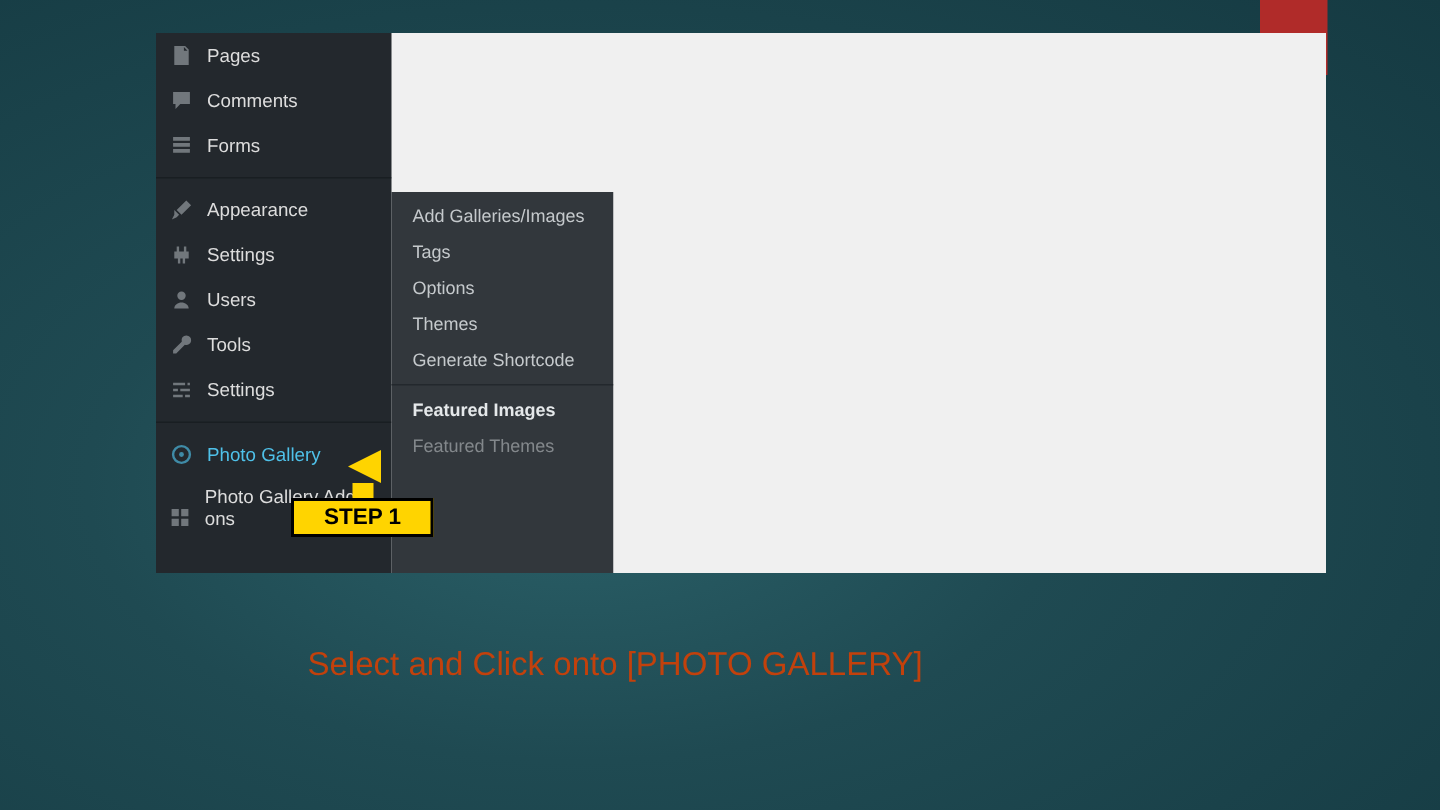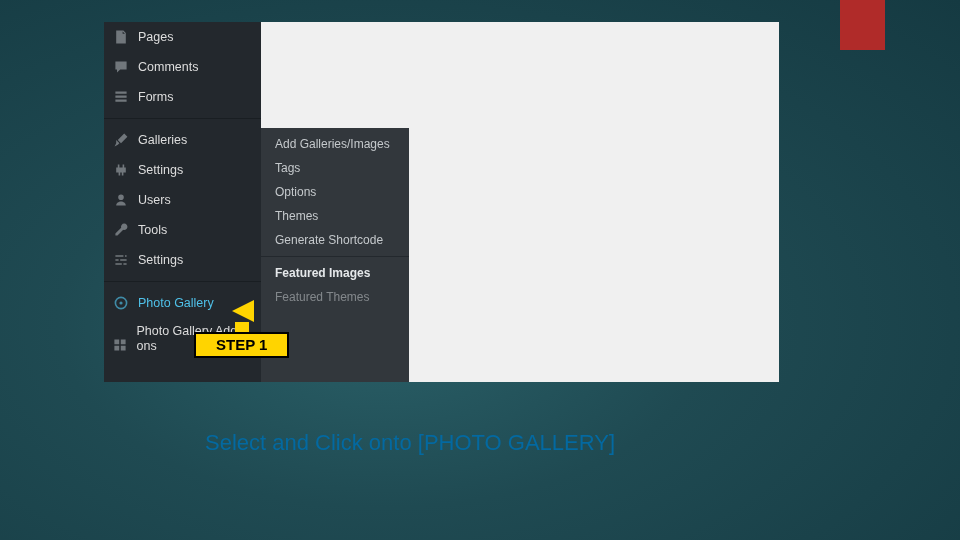--- a/index.html
+++ b/index.html
@@ -16,21 +16,21 @@
     top: 0;
     right: 75px;
     width: 45px;
     height: 50px;
     background: #b02b29;
   }
   .panel {
     position: absolute;
     top: 22px;
     left: 104px;
-    width: 675px;
+    width: 780px;
     height: 360px;
     background: #f0f0f0;
     display: flex;
   }
   .sidebar-main {
     width: 157px;
     height: 100%;
     background: #23282d;
     display: flex;
     flex-direction: column;
@@ -108,21 +108,21 @@
     font-family: Arial, sans-serif;
     font-size: 15px;
     margin-left: -2px;
     color: #000;
   }
   .instruction {
     position: absolute;
     top: 430px;
     left: 205px;
     font-size: 22px;
-    color: #0369a1;
+    color: #c2410c;
     font-family: Arial, sans-serif;
   }
 </style>
 </head>
 <body>
 
 <div class="accent-bar"></div>
 
 <div class="panel">
 
@@ -156,21 +156,21 @@
     </div>
 
     <div class="side-sep"></div>
 
     <div class="side-item">
       <span class="icon">
         <svg viewBox="0 0 20 20">
             <path d="M14 2l4 4-8 8-4-4 8-8zM4 14l-2 4 4-2 2-2-4-4z" transform="rotate(0)"></path>
           </svg>
       </span>
-      <span>Galleries</span>
+      <span>Appearance</span>
     </div>
 
     <div class="side-item">
       <span class="icon">
         <svg viewBox="0 0 20 20">
             <path d="M6 3v4H4v6h3v4h2v-4h2v4h2v-4h3V7h-2V3h-2v4H8V3H6z"></path>
           </svg>
       </span>
       <span>Settings</span>
     </div>

